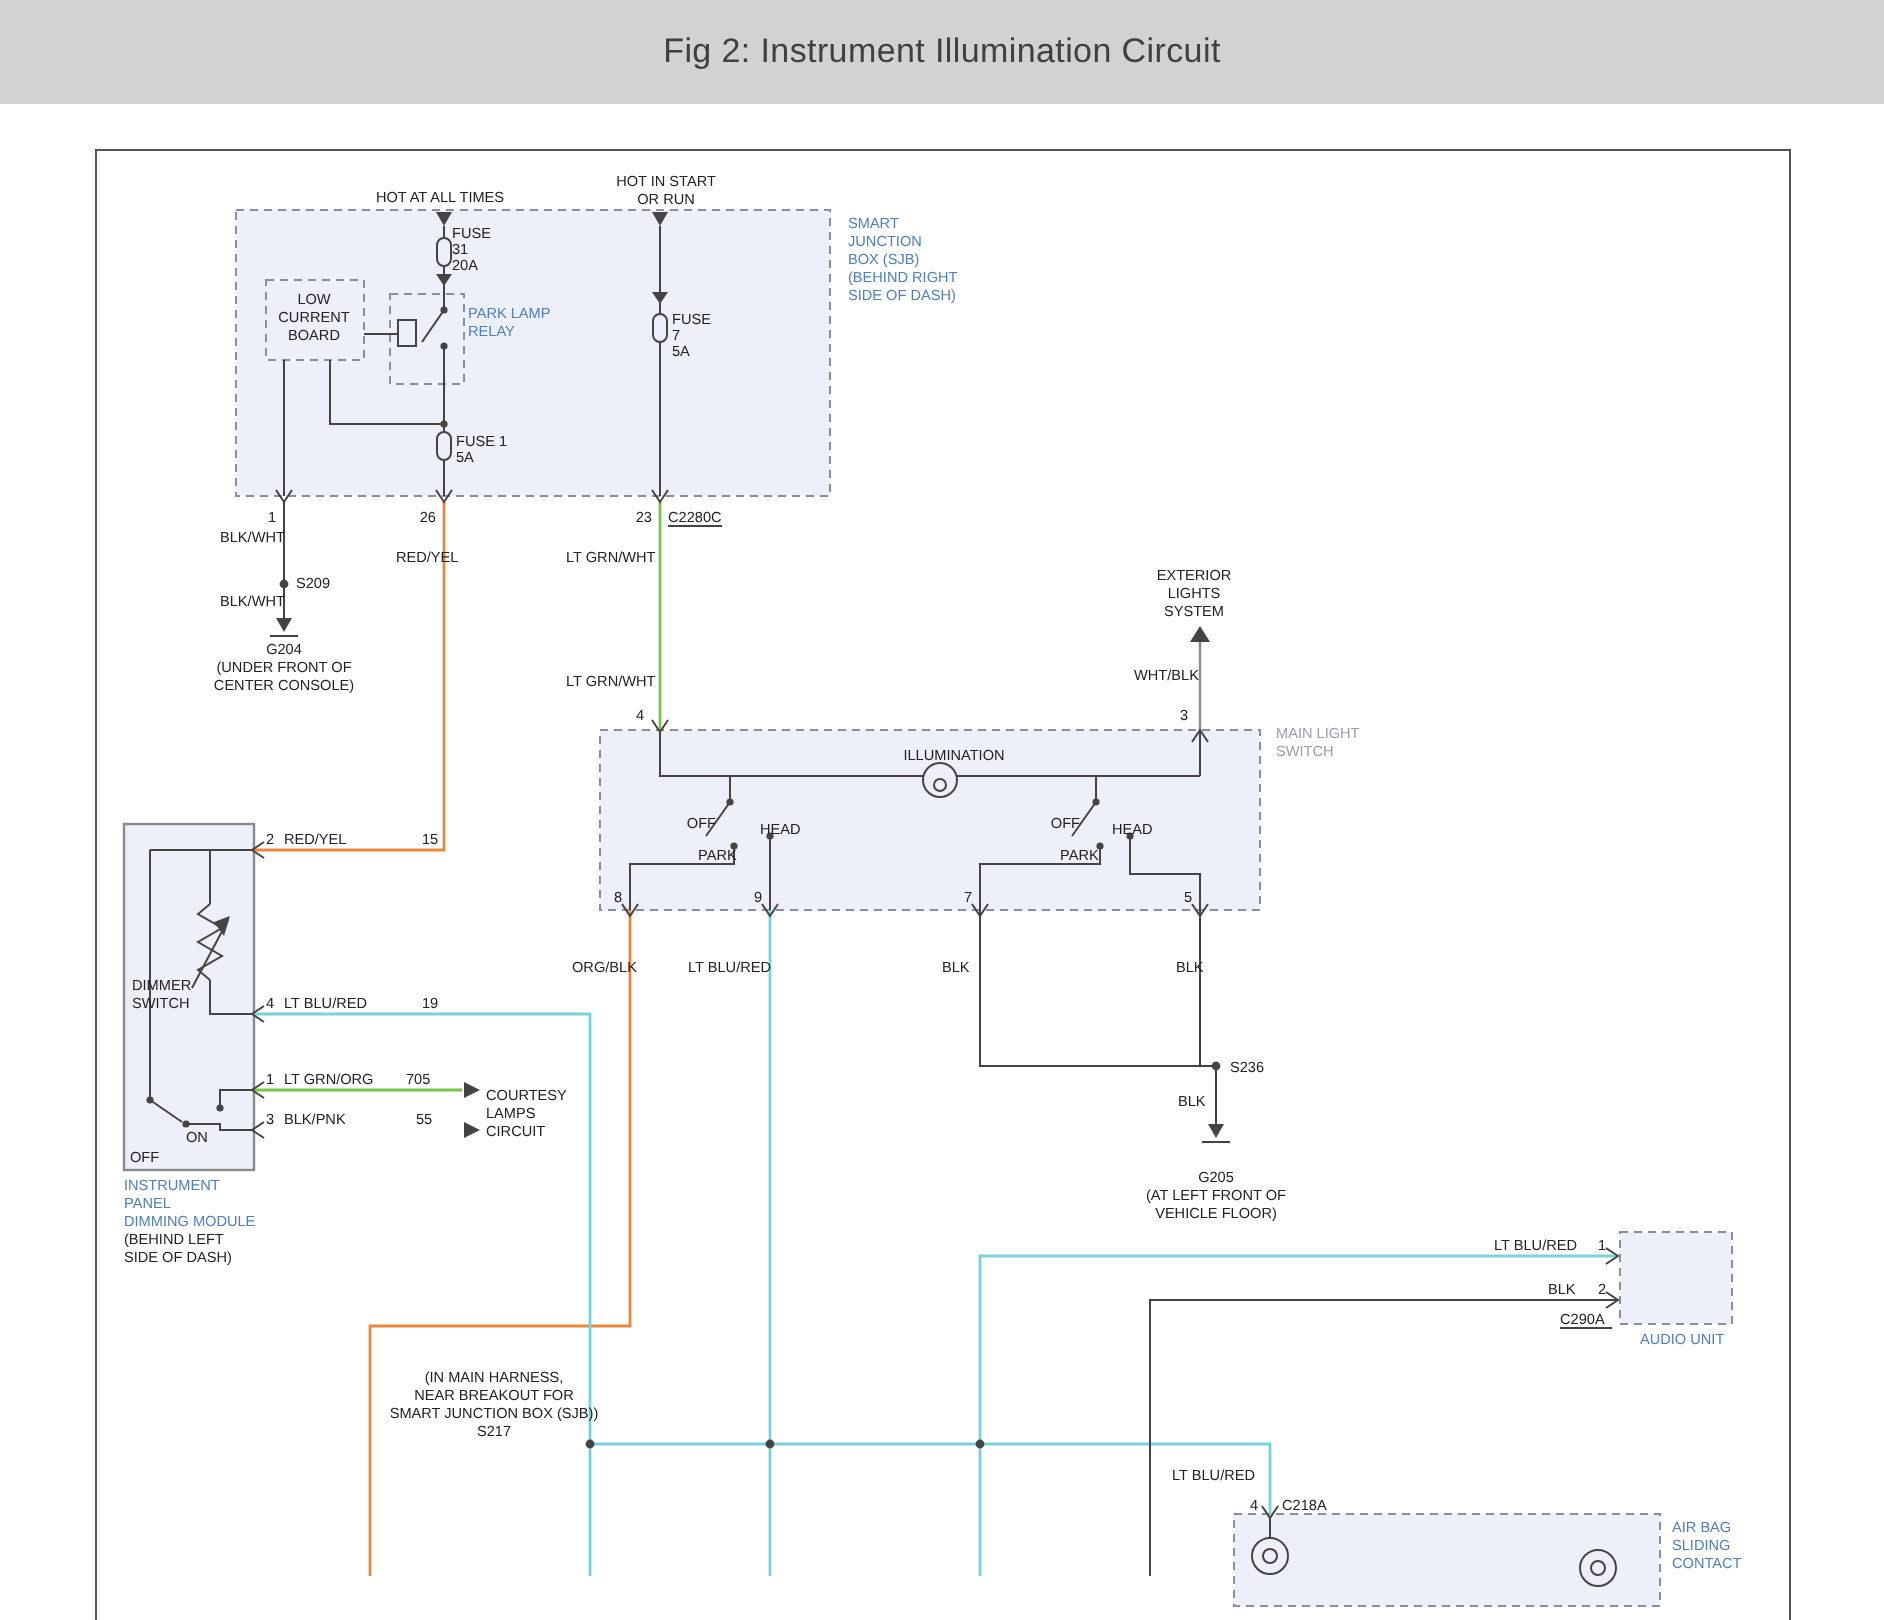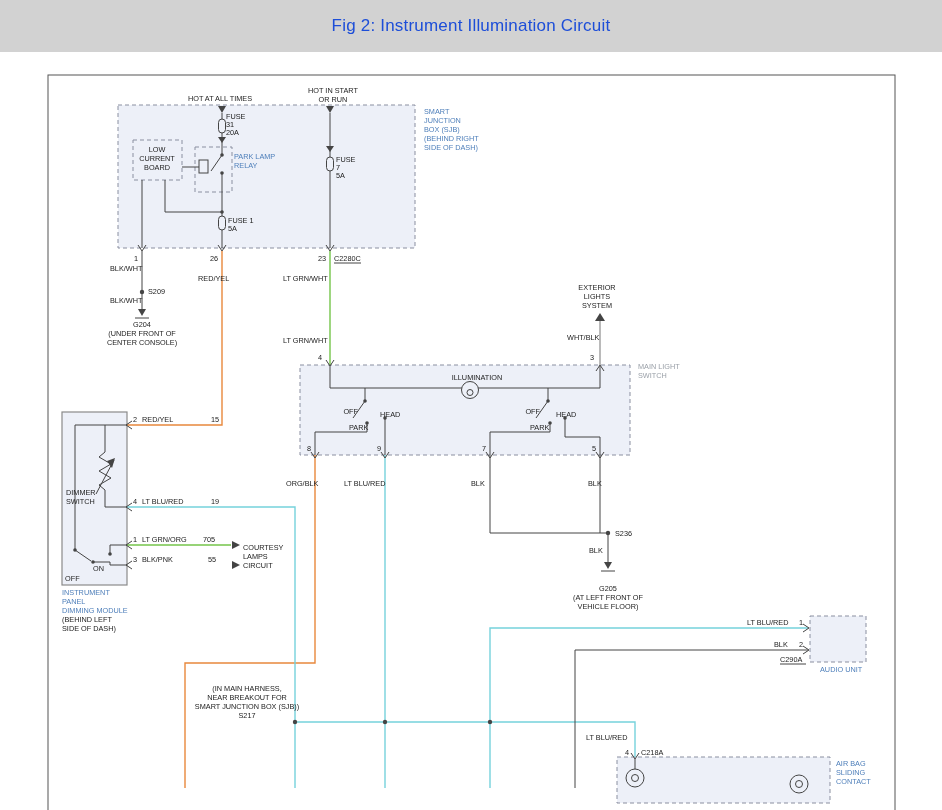--- a/index.html
+++ b/index.html
@@ -1,19 +1,19 @@
 <!DOCTYPE html>
 <html><head>
 <meta charset="utf-8">
 <style>
   html,body{margin:0;padding:0;background:#ffffff;}
   .page{width:942px;height:810px;position:relative;background:#ffffff;overflow:hidden;
         font-family:"Liberation Sans",sans-serif;}
   .hdr{width:942px;height:52px;background:#d2d2d2;display:flex;align-items:center;justify-content:center;}
-  .hdr-title{color:#1d4ed8;font-size:17px;letter-spacing:.2px;}
+  .hdr-title{color:#404040;font-size:17px;letter-spacing:.2px;}
   svg{display:block;}
   .t{font-family:"Liberation Sans",sans-serif;font-size:7.3px;}
   .dashedbox{stroke:#8a8fa0;stroke-width:1;stroke-dasharray:4 3;}
   .solidbox{stroke:#8a8a8a;stroke-width:1.2;}
 </style>
 </head>
 <body>
 
 <div class="page">
   <div class="hdr">

